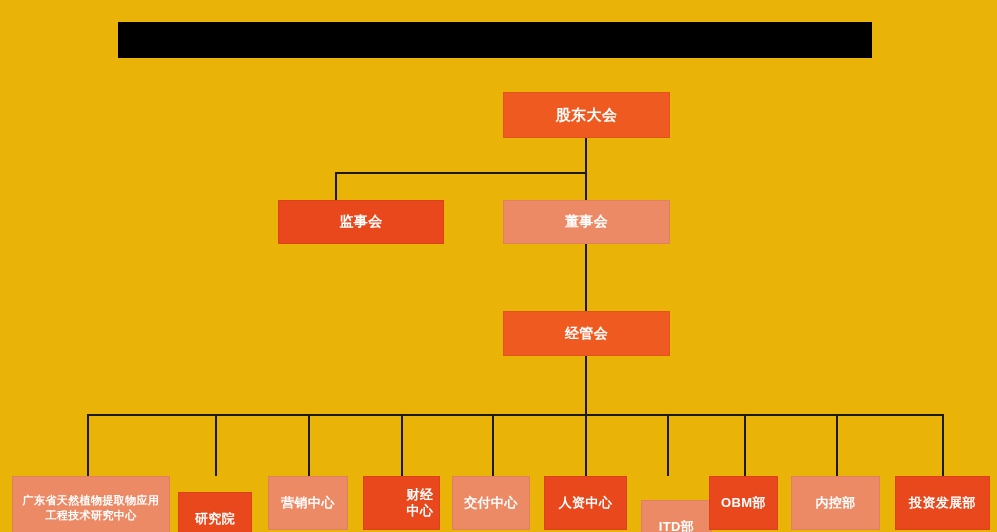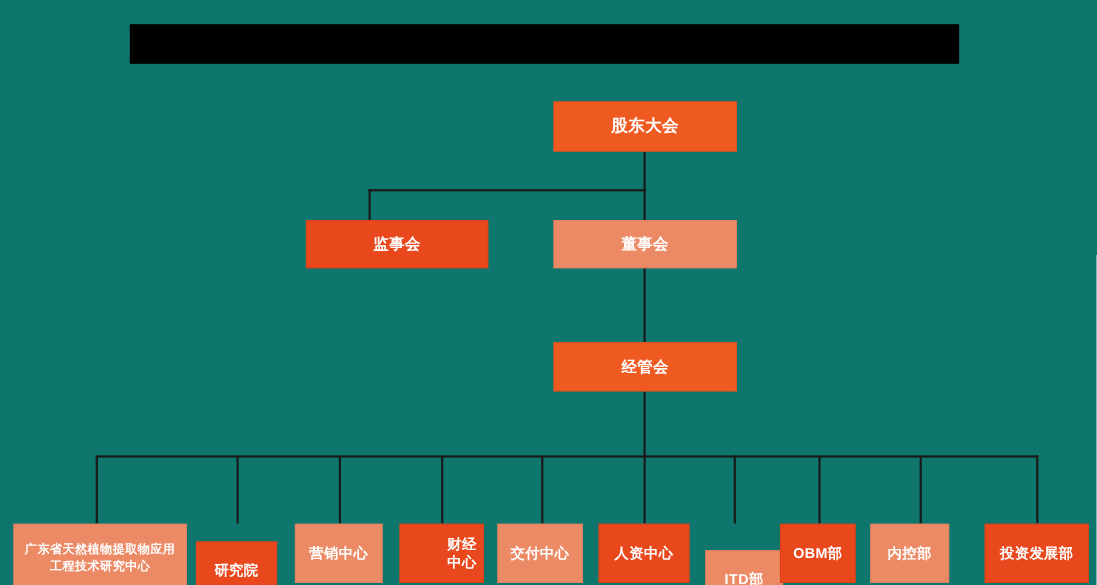--- a/index.html
+++ b/index.html
@@ -8,21 +8,21 @@
     padding: 0;
     background: #ffffff;
   }
   body {
     font-family: "Liberation Sans", "DejaVu Sans", sans-serif;
   }
   #chart-canvas {
     position: relative;
     width: 997px;
     height: 532px;
-    background: #0f766e;
+    background: #eab308;
     overflow: hidden;
   }
   .redaction-bar {
     position: absolute;
     background: #000000;
   }
   .node {
     position: absolute;
     box-sizing: border-box;
     display: flex;
@@ -102,17 +102,17 @@
   <div class="node node-dept dark" style="left:363px; top:476px; width:77px; height:54px;padding-left:37px;">财经中心</div>
 
   <div class="node node-dept light" style="left:452px; top:476px; width:78px; height:54px;">交付中心</div>
 
   <div class="node node-dept dark" style="left:544px; top:476px; width:83px; height:54px;">人资中心</div>
 
   <div class="node node-dept light" style="left:641px; top:500px; width:71px; height:54px;">ITD部</div>
 
   <div class="node node-dept dark" style="left:709px; top:476px; width:69px; height:54px;">OBM部</div>
 
-  <div class="node node-dept light" style="left:791px; top:476px; width:72px; height:54px;">内控部</div>
+  <div class="node node-dept light" style="left:791px; top:476px; width:89px; height:54px;">内控部</div>
 
   <div class="node node-dept dark" style="left:895px; top:476px; width:95px; height:54px;">投资发展部</div>
 
 </div>
 
 </body></html>

